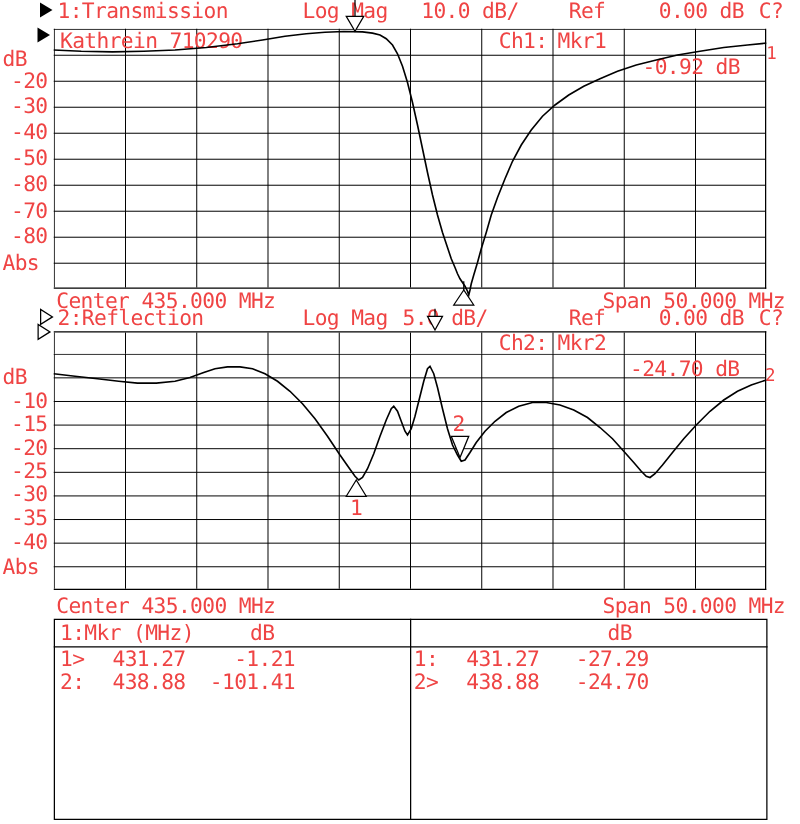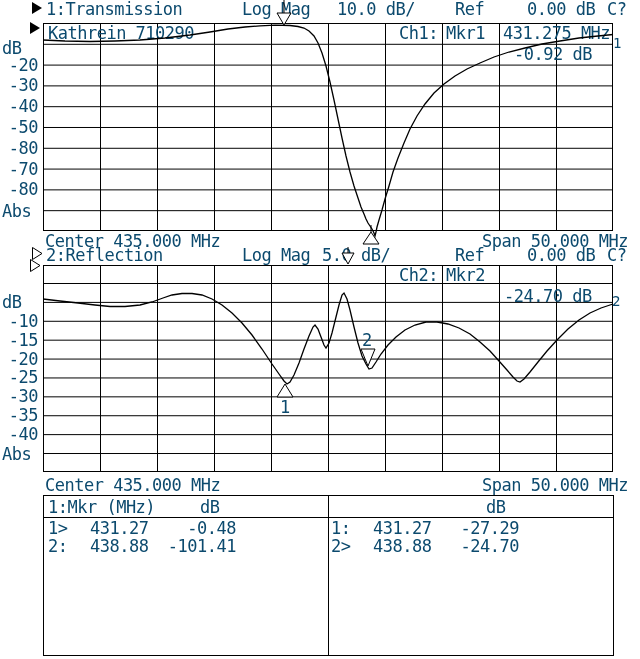--- a/index.html
+++ b/index.html
@@ -1,17 +1,17 @@
 <!DOCTYPE html>
 <html><head>
 <meta charset="utf-8">
 <style>
   html,body{margin:0;padding:0;background:#fff;}
   #screen{position:relative;width:640px;height:659px;background:#ffffff;overflow:hidden;
-          font-family:"DejaVu Sans Mono","Liberation Mono",monospace;color:#0c4a6e;}
+          font-family:"DejaVu Sans Mono","Liberation Mono",monospace;color:#ef4444;}
   .t{position:absolute;white-space:pre;font-size:17px;line-height:16px;letter-spacing:-0.5px;}
   .sm{font-size:14px;line-height:13px;}
   .grid{position:absolute;box-sizing:border-box;border-right:1px solid #000;border-bottom:1px solid #000;
         background-image:linear-gradient(to right,#000 0,#000 1px,transparent 1px),
                          linear-gradient(to bottom,#000 0,#000 1px,transparent 1px);}
   .band{position:absolute;box-sizing:border-box;border-top:1px solid #000;border-right:1px solid #000;
         background-image:linear-gradient(to right,#000 0,#000 1px,transparent 1px);}
   .box{position:absolute;box-sizing:border-box;border:1px solid #000;}
   .vline{position:absolute;width:1px;background:#000;}
   .hline{position:absolute;height:1px;background:#000;}
@@ -28,21 +28,20 @@
   <span class="t" style="left:337px;top:1px">10.0 dB/</span>
   <span class="t" style="left:455px;top:1px">Ref</span>
   <span class="t" style="left:527px;top:1px">0.00 dB</span>
   <span class="t" style="left:607px;top:1px">C?</span>
 
   <div class="grid" style="left:43px;top:23px;width:570px;height:208px;background-size:57px 20.8px;"></div>
 
   <span class="t" style="left:48px;top:25px">Kathrein 710290</span>
   <span class="t" style="left:399px;top:25px">Ch1:</span>
   <span class="t" style="left:446px;top:25px">Mkr1</span>
-  <span class="t" style="left:503px;top:25px">431.275 MHz</span>
   <span class="t" style="left:514px;top:46px">-0.92 dB</span>
   <span class="t sm" style="left:613px;top:37px">1</span>
 
   <span class="t" style="left:2px;top:40px">dB</span>
   <span class="t r" style="left:2px;top:57px;width:36px">-20</span>
   <span class="t r" style="left:2px;top:77px;width:36px">-30</span>
   <span class="t r" style="left:2px;top:98px;width:36px">-40</span>
   <span class="t r" style="left:2px;top:119px;width:36px">-50</span>
   <span class="t r" style="left:2px;top:140px;width:36px">-80</span>
   <span class="t r" style="left:2px;top:161px;width:36px">-70</span>
@@ -86,21 +85,21 @@
   <div class="box" style="left:43px;top:495px;width:571px;height:161px;"></div>
   <div class="vline" style="left:328px;top:495px;height:161px;"></div>
   <div class="hline" style="left:43px;top:517px;width:571px;"></div>
 
   <span class="t" style="left:48px;top:499px">1:Mkr (MHz)</span>
   <span class="t" style="left:200px;top:499px">dB</span>
   <span class="t" style="left:486px;top:499px">dB</span>
 
   <span class="t" style="left:48px;top:520px">1&gt;</span>
   <span class="t" style="left:90px;top:520px">431.27</span>
-  <span class="t r" style="left:146px;top:520px;width:90px">-0.48</span>
+  <span class="t r" style="left:146px;top:520px;width:90px">-1.21</span>
   <span class="t" style="left:48px;top:538px">2:</span>
   <span class="t" style="left:90px;top:538px">438.88</span>
   <span class="t r" style="left:146px;top:538px;width:90px">-101.41</span>
 
   <span class="t" style="left:331px;top:520px">1:</span>
   <span class="t" style="left:373px;top:520px">431.27</span>
   <span class="t r" style="left:429px;top:520px;width:90px">-27.29</span>
   <span class="t" style="left:331px;top:538px">2&gt;</span>
   <span class="t" style="left:373px;top:538px">438.88</span>
   <span class="t r" style="left:429px;top:538px;width:90px">-24.70</span>

